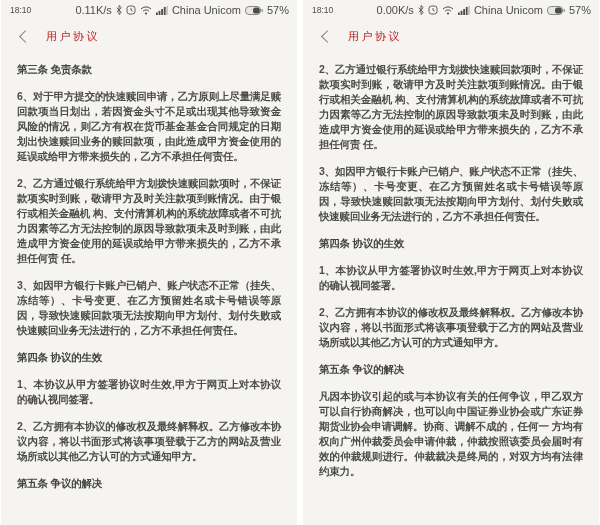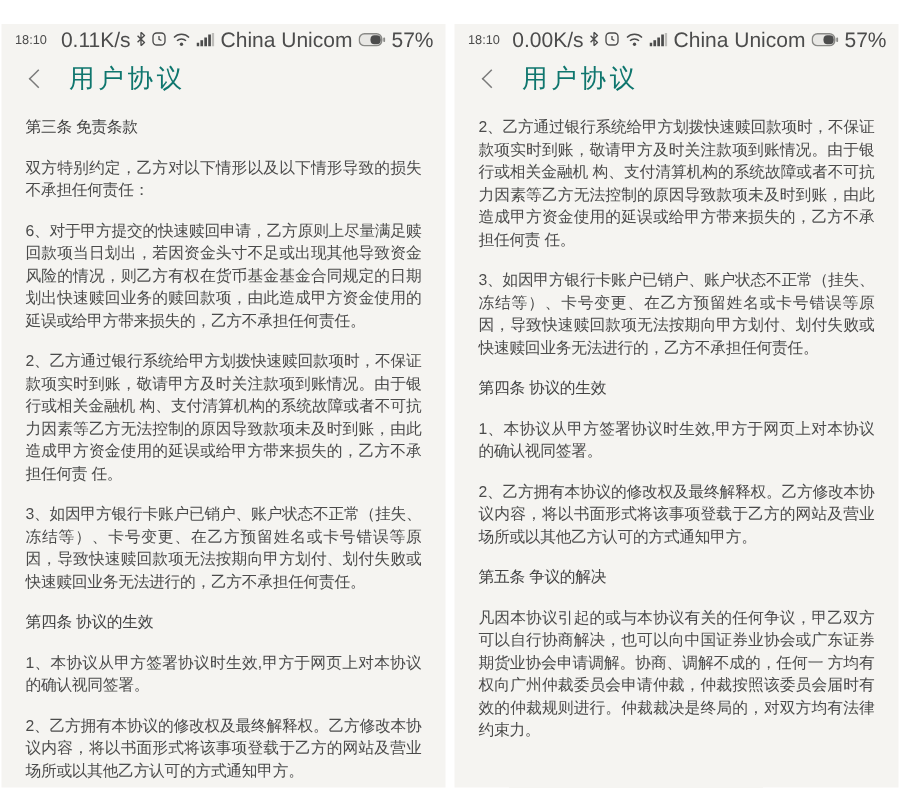--- a/index.html
+++ b/index.html
@@ -1,38 +1,38 @@
 <!DOCTYPE html>
 <html><head>
 <meta charset="utf-8">
 <style>
   * { margin:0; padding:0; box-sizing:border-box; }
   html,body { width:600px; height:525px; overflow:hidden; background:#ffffff;
     font-family:"Liberation Sans","DejaVu Sans",sans-serif; }
-  .screens { display:flex; gap:6px; width:600px; height:525px; padding:16px 1px; background:#ffffff; }
+  .screens { display:flex; gap:6px; width:600px; height:525px; padding:0 1px; background:#ffffff; }
   .panel { width:296px; height:525px; background:#f5f4f1; overflow:hidden; position:relative; }
 
   
   .statusbar { height:20px; display:flex; align-items:center; justify-content:space-between;
     padding:0 8px 0 9px; font-size:8.5px; color:#4c4c4c; }
   .status-right { display:flex; align-items:center; gap:4px; }
-  .status-right .txt { font-size:14px; color:#4c4c4c; white-space:nowrap; }
+  .status-right .txt { font-size:11px; color:#4c4c4c; white-space:nowrap; }
   .sicon { display:inline-block; vertical-align:middle; }
 
   
   .navbar { height:33px; display:flex; align-items:center; padding:0 13px; }
   .back-btn { width:20px; height:20px; position:relative; cursor:pointer; }
   .back-btn::before { content:""; position:absolute; left:7px; top:5px; width:8px; height:8px;
     border-left:1.5px solid #7a7a7a; border-bottom:1.5px solid #7a7a7a; transform:rotate(45deg); }
-  .nav-title { font-size:17px; color:#0f766e; letter-spacing:2.5px; margin-left:12px; }
+  .nav-title { font-size:11px; color:#b91c1c; letter-spacing:2.5px; margin-left:12px; }
 
   
   .doc { padding:9px 16px 0 16px; height:472px; overflow:hidden;
     font-size:10.5px; line-height:15px; color:#4b4b4b; text-align:justify; letter-spacing:-0.2px; }
-  .doc p { margin:0 0 12px 0; }
+  .doc p { margin:0 0 12px 0;font-weight:bold; }
   .doc p.heading { margin:0 0 12px 0; color:#434343; }
 
   svg { display:block; }
 </style>
 </head>
 <body>
 
 <div class="screens">
 
   <div class="panel">
@@ -77,21 +77,20 @@
         </span>
         <span class="txt">57%</span>
       </span>
     </div>
     <div class="navbar">
       <span class="back-btn"></span>
       <span class="nav-title">用户协议</span>
     </div>
     <div class="doc">
       <p class="heading">第三条 免责条款</p>
-      <p>双方特别约定，乙方对以下情形以及以下情形导致的损失不承担任何责任：</p>
       <p>6、对于甲方提交的快速赎回申请，乙方原则上尽量满足赎回款项当日划出，若因资金头寸不足或出现其他导致资金风险的情况，则乙方有权在货币基金基金合同规定的日期划出快速赎回业务的赎回款项，由此造成甲方资金使用的延误或给甲方带来损失的，乙方不承担任何责任。</p>
       <p>2、乙方通过银行系统给甲方划拨快速赎回款项时，不保证款项实时到账，敬请甲方及时关注款项到账情况。由于银行或相关金融机 构、支付清算机构的系统故障或者不可抗力因素等乙方无法控制的原因导致款项未及时到账，由此造成甲方资金使用的延误或给甲方带来损失的，乙方不承担任何责 任。</p>
       <p>3、如因甲方银行卡账户已销户、账户状态不正常（挂失、冻结等）、卡号变更、在乙方预留姓名或卡号错误等原因，导致快速赎回款项无法按期向甲方划付、划付失败或快速赎回业务无法进行的，乙方不承担任何责任。</p>
       <p class="heading">第四条 协议的生效</p>
       <p>1、本协议从甲方签署协议时生效,甲方于网页上对本协议的确认视同签署。</p>
       <p>2、乙方拥有本协议的修改权及最终解释权。乙方修改本协议内容，将以书面形式将该事项登载于乙方的网站及营业场所或以其他乙方认可的方式通知甲方。</p>
       <p class="heading">第五条 争议的解决</p>
     </div>
   </div>
 

